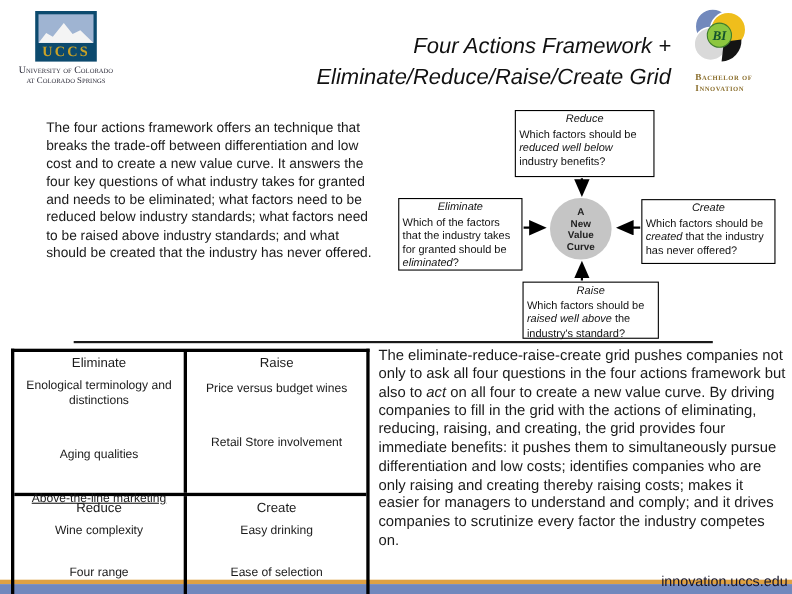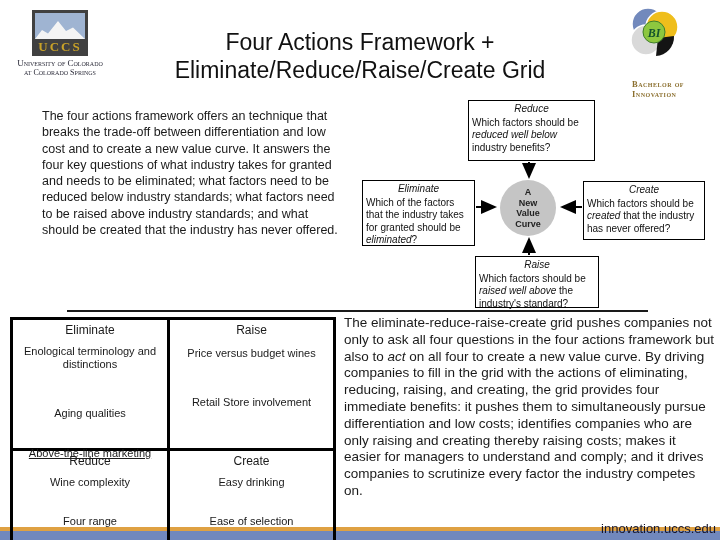--- a/index.html
+++ b/index.html
@@ -1,34 +1,34 @@
 <!DOCTYPE html>
 <html><head>
 <meta charset="utf-8">
 <style>
   html,body{margin:0;padding:0;background:#fff;}
   .slide{position:relative;width:720px;height:540px;background:#fff;overflow:hidden;
          font-family:"Liberation Sans",sans-serif;color:#1a1a1a;}
 
   
-  .title{position:absolute;left:110px;top:28px;width:500px;text-align:center;
-         font-size:23px;line-height:28px;color:#111;}
+  .title{position:absolute;left:110px;top:28px;width:500px;text-align:right;
+         font-size:20px;line-height:28px;color:#111;font-style:italic;}
   .uccs-logo{position:absolute;left:0;top:10px;width:120px;text-align:center;}
-  .uccs-box{margin:0 auto;width:56px;height:46px;background:#404040;padding:3px 3px 2px;box-sizing:border-box;}
+  .uccs-box{margin:0 auto;width:56px;height:46px;background:#0c4a6e;padding:3px 3px 2px;box-sizing:border-box;}
   .uccs-sky{position:relative;width:50px;height:26px;background:#9fb4d2;overflow:hidden;}
   .uccs-mtn{position:absolute;left:0;bottom:0;width:50px;height:20px;background:#f4f4f4;
             clip-path:polygon(0 100%,14% 55%,26% 72%,46% 10%,62% 60%,76% 42%,100% 100%);}
   .uccs-acronym{color:#c9a227;font-family:"Liberation Serif",serif;font-weight:bold;
                 font-size:13px;letter-spacing:2px;line-height:16px;}
   .uccs-name{margin-top:2px;font-family:"Liberation Serif",serif;font-variant:small-caps;
              color:#2c2c3a;font-size:9px;line-height:10px;text-align:center;}
   .uccs-name .l2{font-size:8px;}
   .bi-logo{position:absolute;right:22px;top:6px;width:70px;text-align:left;}
   .bi-name{margin-left:4px;font-family:"Liberation Serif",serif;font-variant:small-caps;font-weight:bold;
-           color:#8b6f2e;font-size:8.5px;line-height:10px;letter-spacing:0.5px;margin-top:15px;}
+           color:#8b6f2e;font-size:8.5px;line-height:10px;letter-spacing:0.5px;}
 
   
   .intro{position:absolute;left:42px;top:108px;width:302px;font-size:12.5px;line-height:16.3px;}
 
   
   .dbox{position:absolute;border:1px solid #000;background:#fff;font-size:10px;
         line-height:12.5px;padding:2px 3px;box-sizing:border-box;color:#111;}
   .dbox .dtitle{text-align:center;font-style:italic;margin-bottom:1px;}
   .dbox-reduce{left:468px;top:100px;width:127px;height:61px;}
   .dbox-eliminate{left:362px;top:180px;width:113px;height:66px;}

